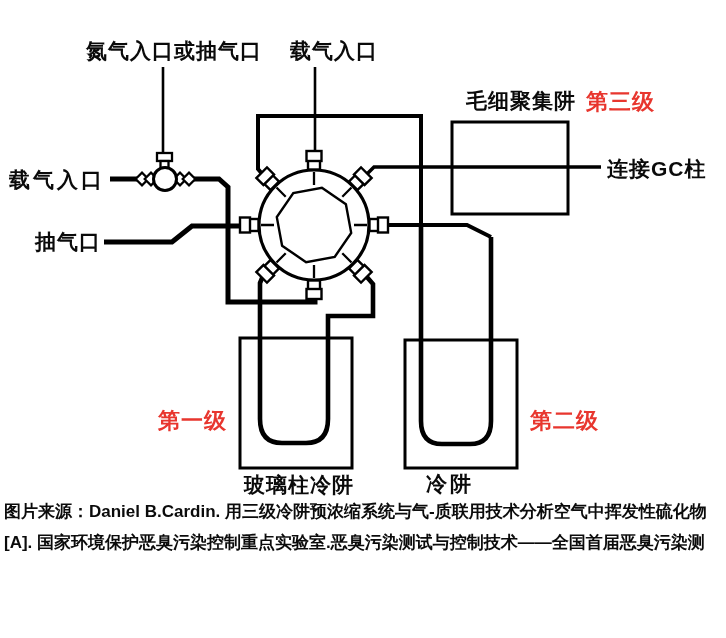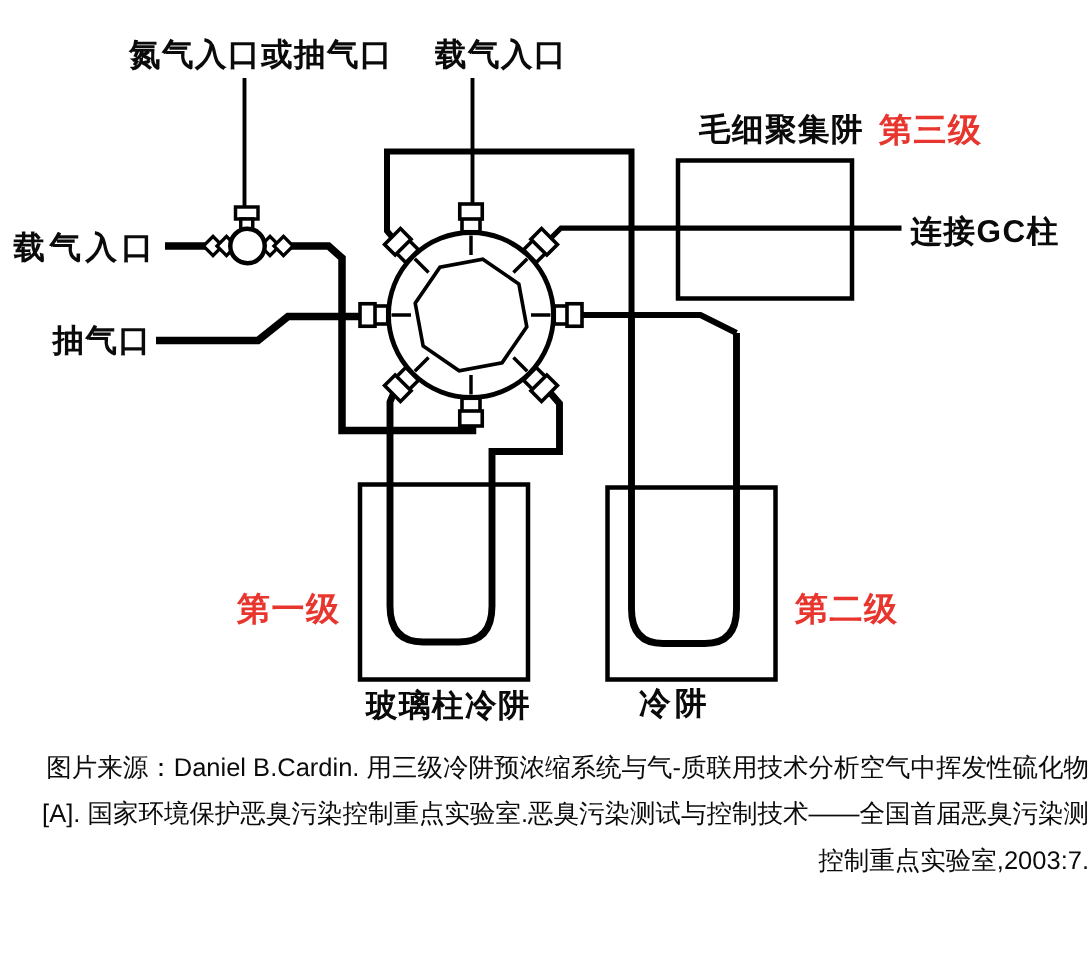--- a/index.html
+++ b/index.html
@@ -1,24 +1,24 @@
 <!DOCTYPE html>
 <html><head>
 <meta charset="utf-8">
 <style>
   html,body{margin:0;padding:0;background:#ffffff;width:726px;height:638px;overflow:hidden;}
   body{font-family:"Liberation Sans",sans-serif;color:#000;}
-  .stagewrap{position:absolute;left:0;top:0;width:726px;height:497px;}
+  .stagewrap{position:absolute;left:0;top:15px;width:726px;height:497px;}
   svg{display:block;}
   svg text{font-family:"Liberation Sans",sans-serif;font-weight:700;fill:#0a0a0a;}
   .lbl{font-size:21px;letter-spacing:1px;}
   .lbl-wide{font-size:21px;letter-spacing:3px;}
   .stage{fill:#e8362e;font-size:22px;letter-spacing:1px;}
   .caption{position:absolute;left:4px;top:496px;width:722px;}
-  .caption .cap-line{font-size:17px;font-weight:400;line-height:31px;white-space:nowrap;color:#0b0b0b;text-align:right;}
+  .caption .cap-line{font-size:17px;font-weight:700;line-height:31px;white-space:nowrap;color:#0b0b0b;}
 </style>
 </head>
 <body>
 
 <div class="stagewrap">
 <svg width="726" height="497" viewBox="0 0 726 497">
 
   <path d="M163,52 V141" stroke="#000" stroke-width="2.6" fill="none"></path>
   <path d="M315,52 V139" stroke="#000" stroke-width="2.6" fill="none"></path>
 
@@ -102,14 +102,13 @@
   <text x="158" y="413" text-anchor="start" class="stage">第一级</text>
   <text x="530" y="413" text-anchor="start" class="stage">第二级</text>
   <text x="299" y="477" text-anchor="middle" class="lbl">玻璃柱冷阱</text>
   <text x="450" y="476" text-anchor="middle" class="lbl-wide">冷阱</text>
 </svg>
 </div>
 
 <div class="caption">
   <div class="cap-line">图片来源：Daniel B.Cardin. 用三级冷阱预浓缩系统与气-质联用技术分析空气中挥发性硫化物</div>
   <div class="cap-line">[A]. 国家环境保护恶臭污染控制重点实验室.恶臭污染测试与控制技术——全国首届恶臭污染测</div>
-  <div class="cap-line">控制重点实验室,2003:7.</div>
 </div>
 
 </body></html>

